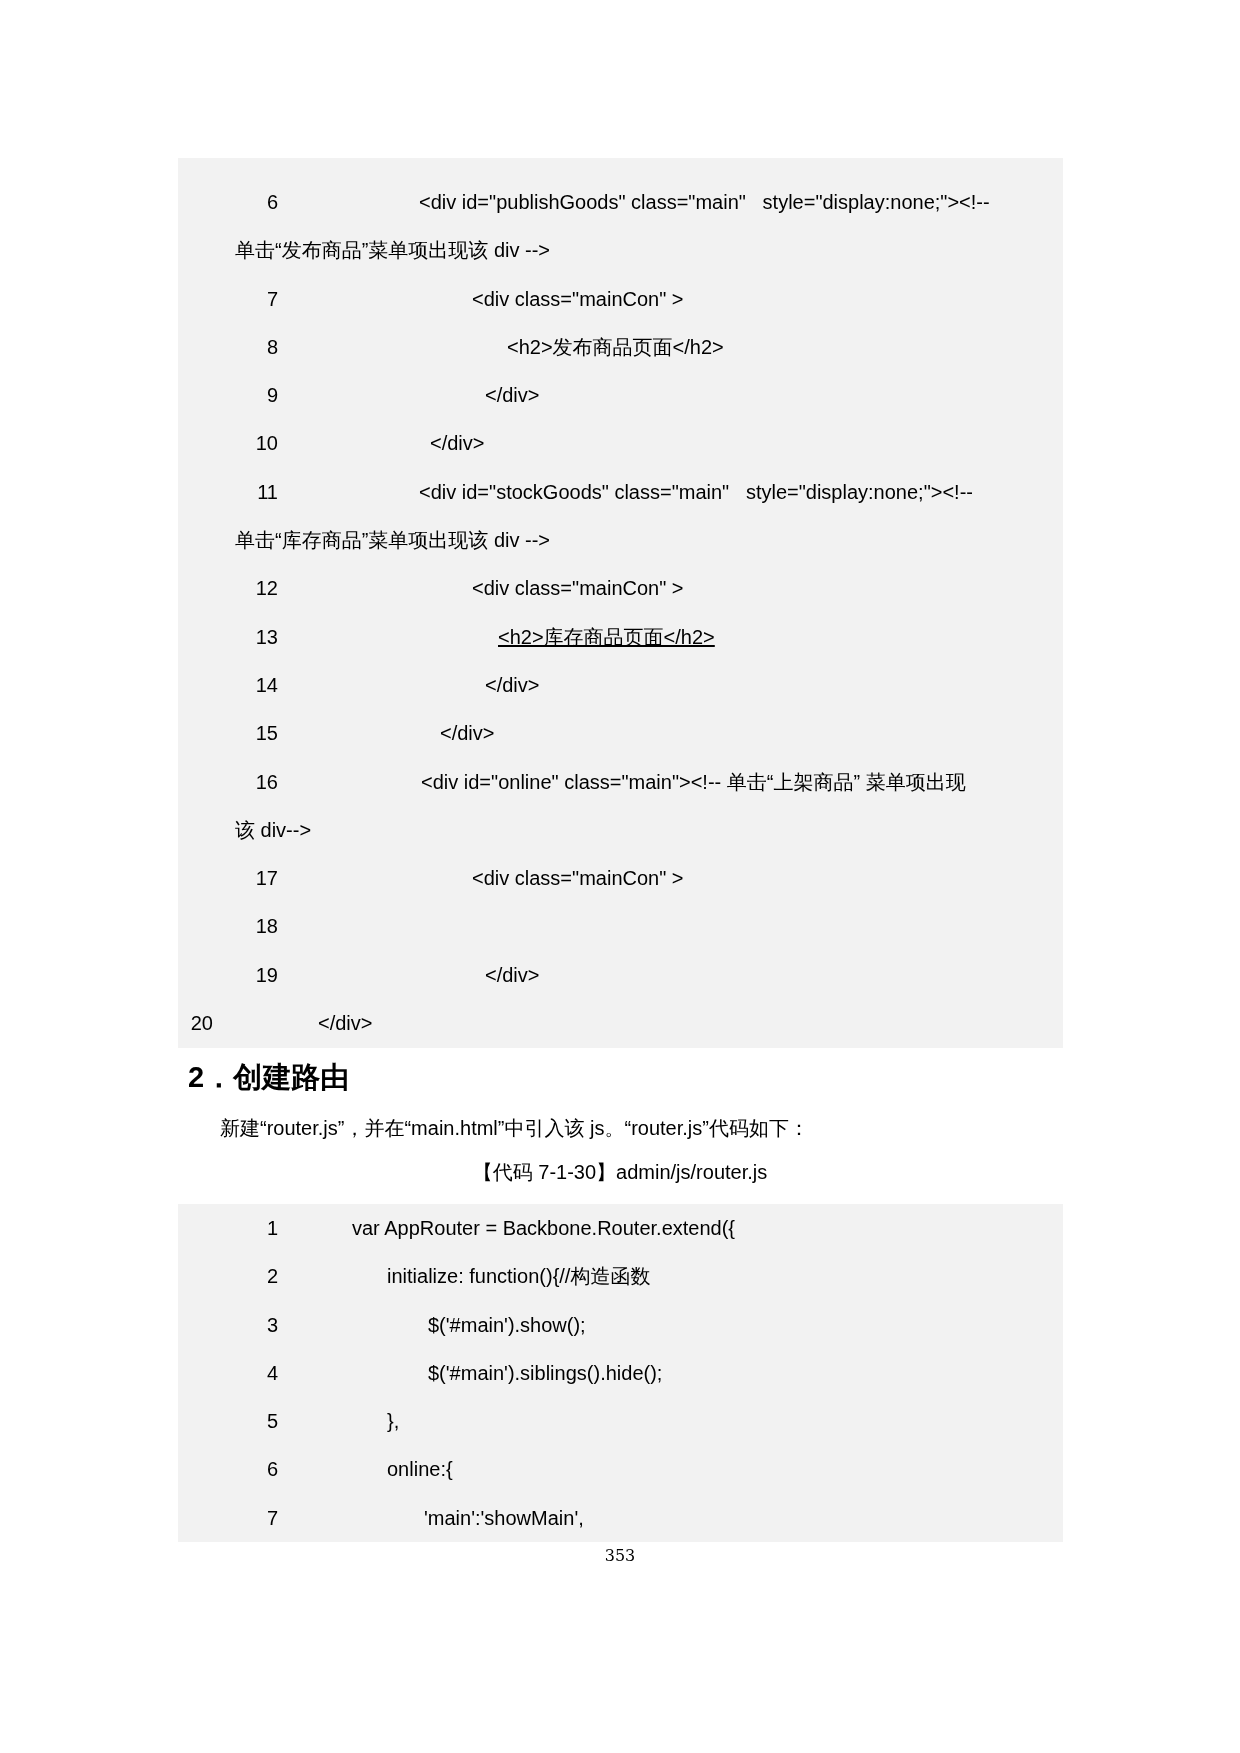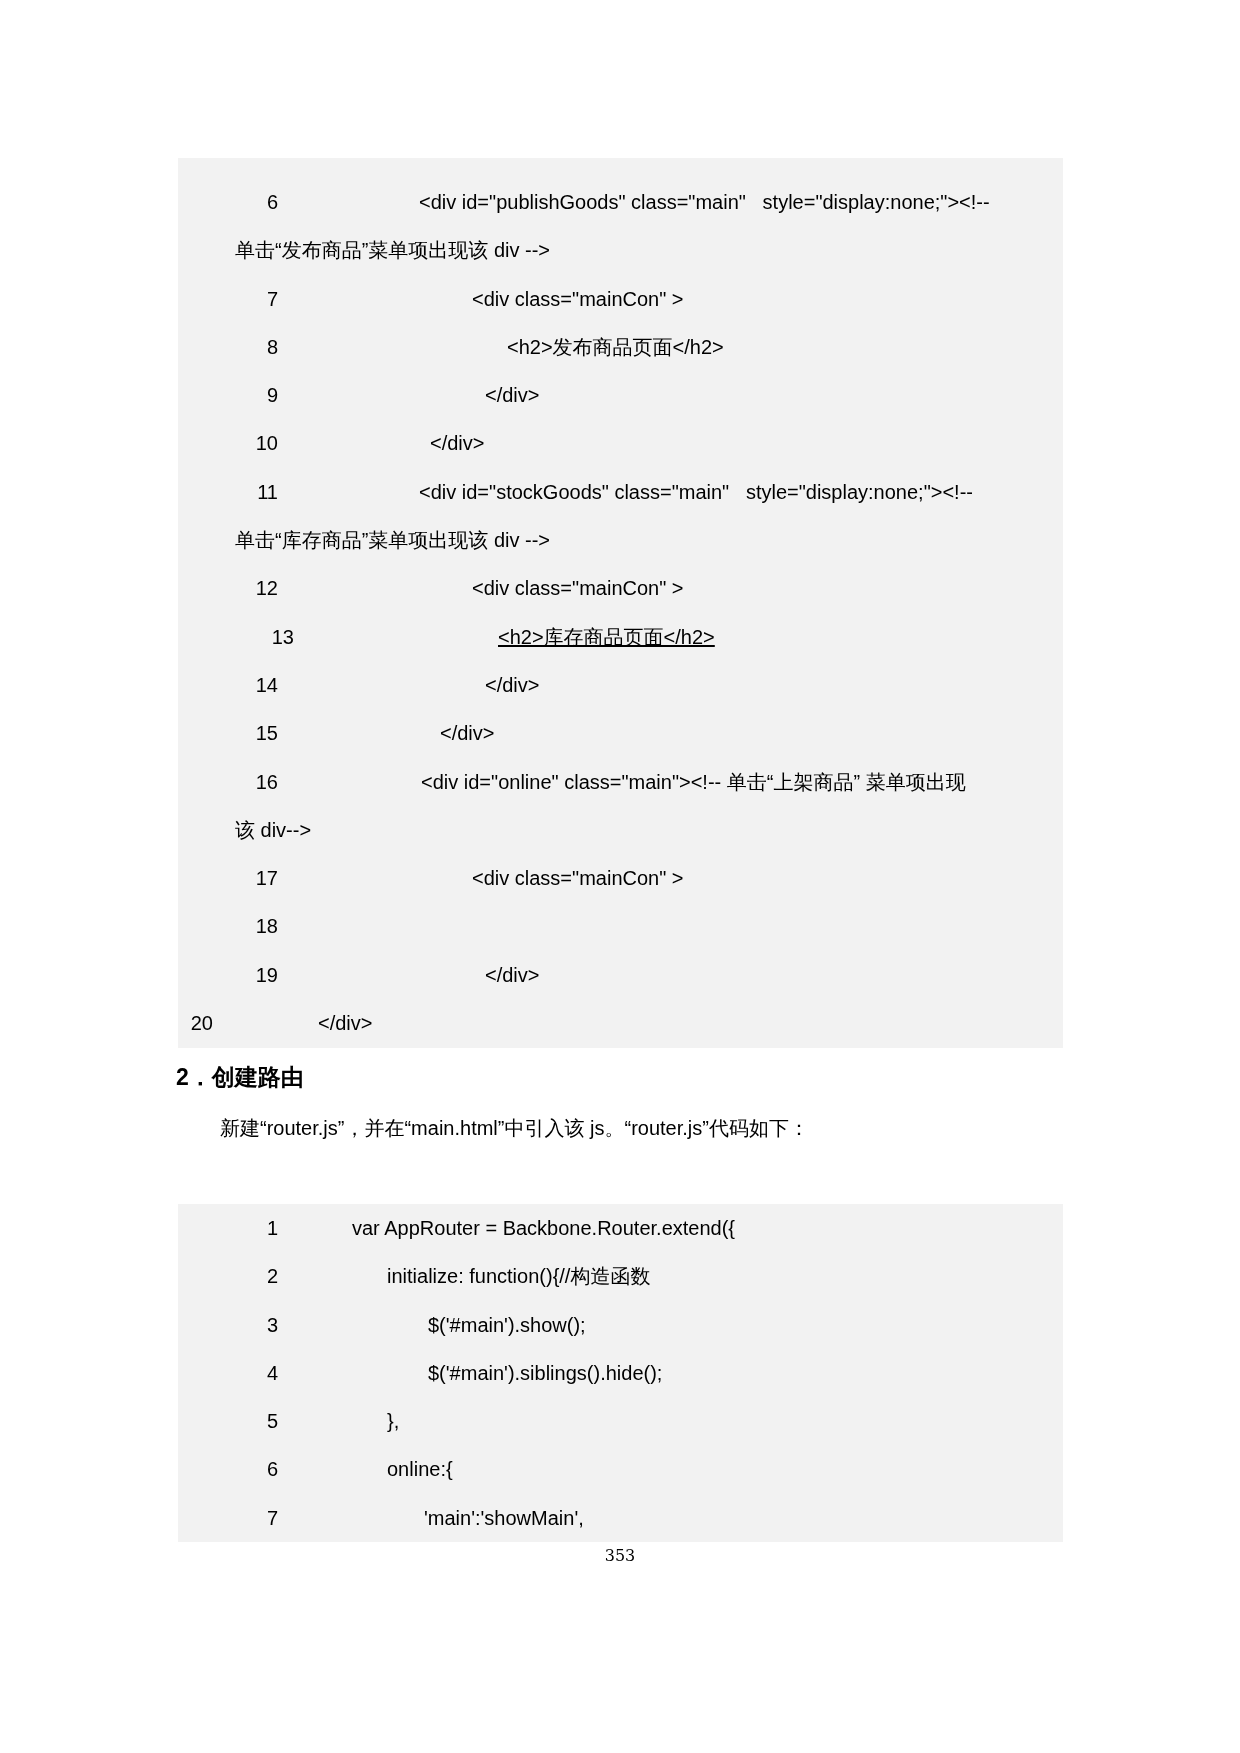--- a/index.html
+++ b/index.html
@@ -28,23 +28,23 @@
     top: 0;
     line-height: 48.3px;
     font-size: 20px;
     white-space: pre;
     color: #000000;
   }
   .ln { text-align: right; }
 
   .heading {
     position: absolute;
-    left: 176px;
+    left: 188px;
     top: 1062px;
-    font-size: 23px;
+    font-size: 29px;
     font-weight: bold;
     line-height: 30px;
   }
   .para {
     position: absolute;
     left: 220px;
     top: 1114px;
     font-size: 20px;
     line-height: 28px;
     white-space: pre;
@@ -106,21 +106,21 @@
       </div>
       <div class="code-line">
         <span class="ln" style="left: 20px; width: 80px;"></span>
         <span class="code" style="left: 57px;">单击“库存商品”菜单项出现该 div --&gt;</span>
       </div>
       <div class="code-line">
         <span class="ln" style="left: 20px; width: 80px;">12</span>
         <span class="code" style="left: 294px;">&lt;div class="mainCon" &gt;</span>
       </div>
       <div class="code-line">
-        <span class="ln" style="left: 36px; width: 80px;">13</span>
+        <span class="ln" style="left: 20px; width: 80px;">13</span>
         <span class="code" style="left: 320px; text-decoration: underline;">&lt;h2&gt;库存商品页面&lt;/h2&gt;</span>
       </div>
       <div class="code-line">
         <span class="ln" style="left: 20px; width: 80px;">14</span>
         <span class="code" style="left: 307px;">&lt;/div&gt;</span>
       </div>
       <div class="code-line">
         <span class="ln" style="left: 20px; width: 80px;">15</span>
         <span class="code" style="left: 262px;">&lt;/div&gt;</span>
       </div>
@@ -146,20 +146,21 @@
       <div class="code-line">
         <span class="ln" style="left: -45px; width: 80px;">20</span>
         <span class="code" style="left: 140px;">&lt;/div&gt;</span>
       </div>
     </section>
 
   <h2 class="heading">2．创建路由</h2>
 
   <p class="para">新建“router.js”，并在“main.html”中引入该 js。“router.js”代码如下：</p>
 
+  <div class="caption">【代码 7-1-30】admin/js/router.js</div>
 
   <section class="code-block block2">
       <div class="code-line">
         <span class="ln" style="left: 20px; width: 80px;">1</span>
         <span class="code" style="left: 174px;">var AppRouter = Backbone.Router.extend({</span>
       </div>
       <div class="code-line">
         <span class="ln" style="left: 20px; width: 80px;">2</span>
         <span class="code" style="left: 209px;">initialize: function(){//构造函数</span>
       </div>

